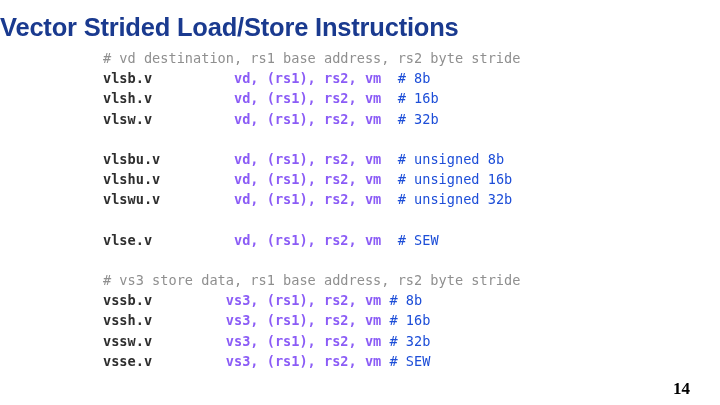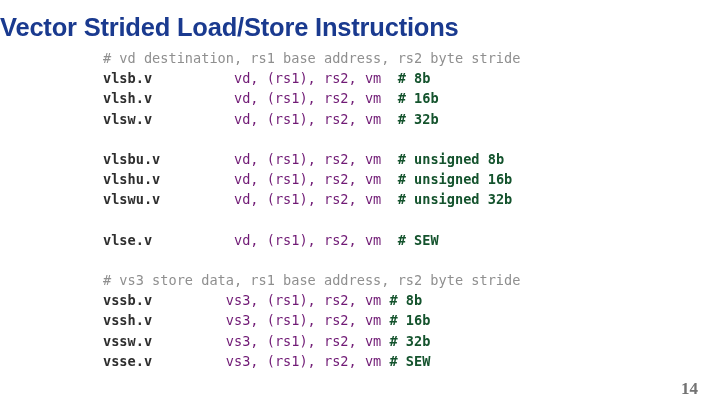--- a/index.html
+++ b/index.html
@@ -55,35 +55,35 @@
   .tok-comment {
     color: #8f8f8f;
     font-weight: normal;
   }
   .tok-mnemonic {
     color: #2e2e2e;
     font-weight: bold;
     margin-top: 34px;
   }
   .tok-operand {
-    color: #701a75;
-    font-weight: normal;
+    color: #8b5cf6;
+    font-weight: bold;
   }
   .tok-trailing {
-    color: #14532d;
-    font-weight: bold;
+    color: #1d4ed8;
+    font-weight: normal;
   }
   .page-number {
     position: absolute;
-    right: 22px;
+    right: 30px;
     bottom: 6px;
     font-family: "Liberation Serif", serif;
     font-size: 17px;
     font-weight: bold;
-    color: #737373;
+    color: #000000;
   }
 </style>
 </head>
 <body>
 
 <div class="slide">
 
   <div class="slide-title">Vector Strided Load/Store Instructions</div>
 
   <div class="code-block"><div class="code-line"><span class="tok-comment"># vd destination, rs1 base address, rs2 byte stride</span></div><div class="code-line"><span class="tok-mnemonic">vlsb.v</span><span>          </span><span class="tok-operand">vd, (rs1), rs2, vm</span><span>  </span><span class="tok-trailing"># 8b</span></div><div class="code-line"><span class="tok-mnemonic">vlsh.v</span><span>          </span><span class="tok-operand">vd, (rs1), rs2, vm</span><span>  </span><span class="tok-trailing"># 16b</span></div><div class="code-line"><span class="tok-mnemonic">vlsw.v</span><span>          </span><span class="tok-operand">vd, (rs1), rs2, vm</span><span>  </span><span class="tok-trailing"># 32b</span></div><div class="code-line blank"><span> </span></div><div class="code-line"><span class="tok-mnemonic">vlsbu.v</span><span>         </span><span class="tok-operand">vd, (rs1), rs2, vm</span><span>  </span><span class="tok-trailing"># unsigned 8b</span></div><div class="code-line"><span class="tok-mnemonic">vlshu.v</span><span>         </span><span class="tok-operand">vd, (rs1), rs2, vm</span><span>  </span><span class="tok-trailing"># unsigned 16b</span></div><div class="code-line"><span class="tok-mnemonic">vlswu.v</span><span>         </span><span class="tok-operand">vd, (rs1), rs2, vm</span><span>  </span><span class="tok-trailing"># unsigned 32b</span></div><div class="code-line blank"><span> </span></div><div class="code-line"><span class="tok-mnemonic">vlse.v</span><span>          </span><span class="tok-operand">vd, (rs1), rs2, vm</span><span>  </span><span class="tok-trailing"># SEW</span></div><div class="code-line blank"><span> </span></div><div class="code-line"><span class="tok-comment"># vs3 store data, rs1 base address, rs2 byte stride</span></div><div class="code-line"><span class="tok-mnemonic">vssb.v</span><span>         </span><span class="tok-operand">vs3, (rs1), rs2, vm</span><span> </span><span class="tok-trailing"># 8b</span></div><div class="code-line"><span class="tok-mnemonic">vssh.v</span><span>         </span><span class="tok-operand">vs3, (rs1), rs2, vm</span><span> </span><span class="tok-trailing"># 16b</span></div><div class="code-line"><span class="tok-mnemonic">vssw.v</span><span>         </span><span class="tok-operand">vs3, (rs1), rs2, vm</span><span> </span><span class="tok-trailing"># 32b</span></div><div class="code-line"><span class="tok-mnemonic">vsse.v</span><span>         </span><span class="tok-operand">vs3, (rs1), rs2, vm</span><span> </span><span class="tok-trailing"># SEW</span></div></div>

